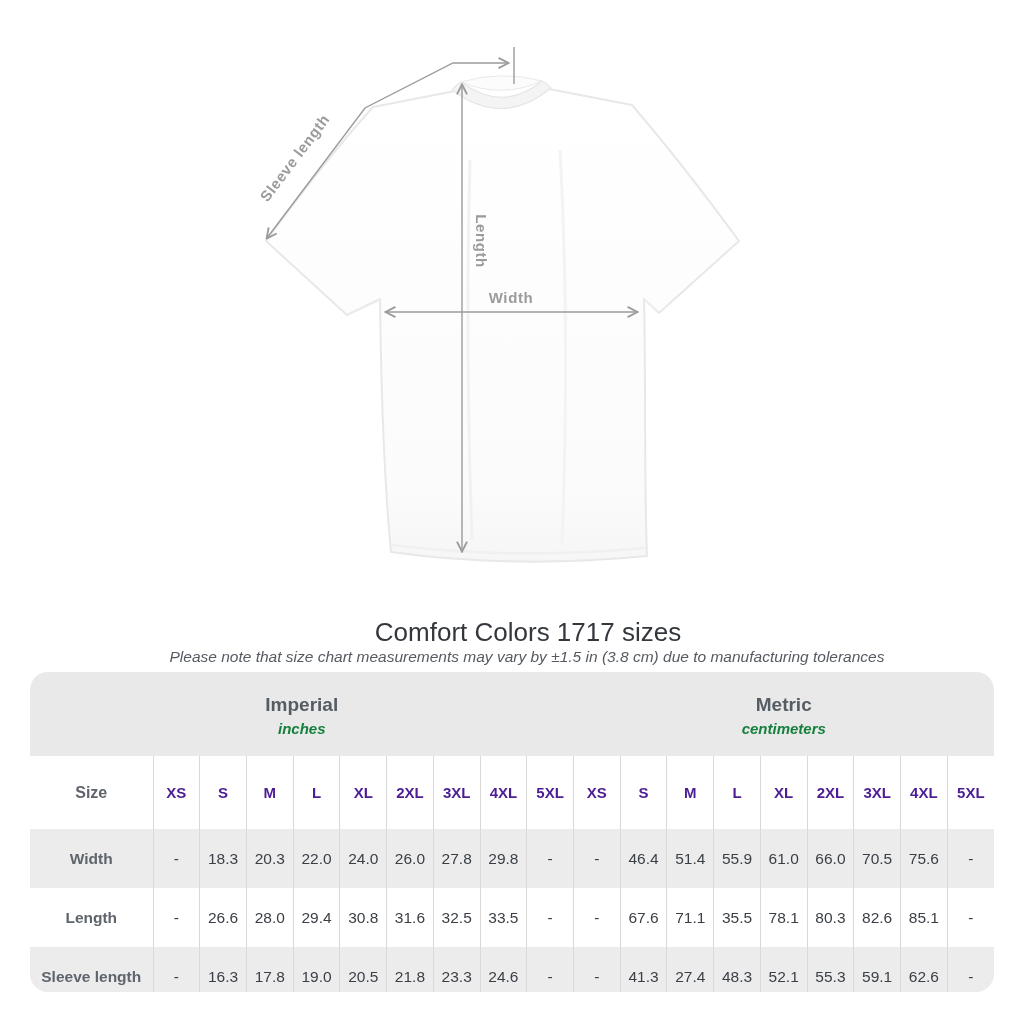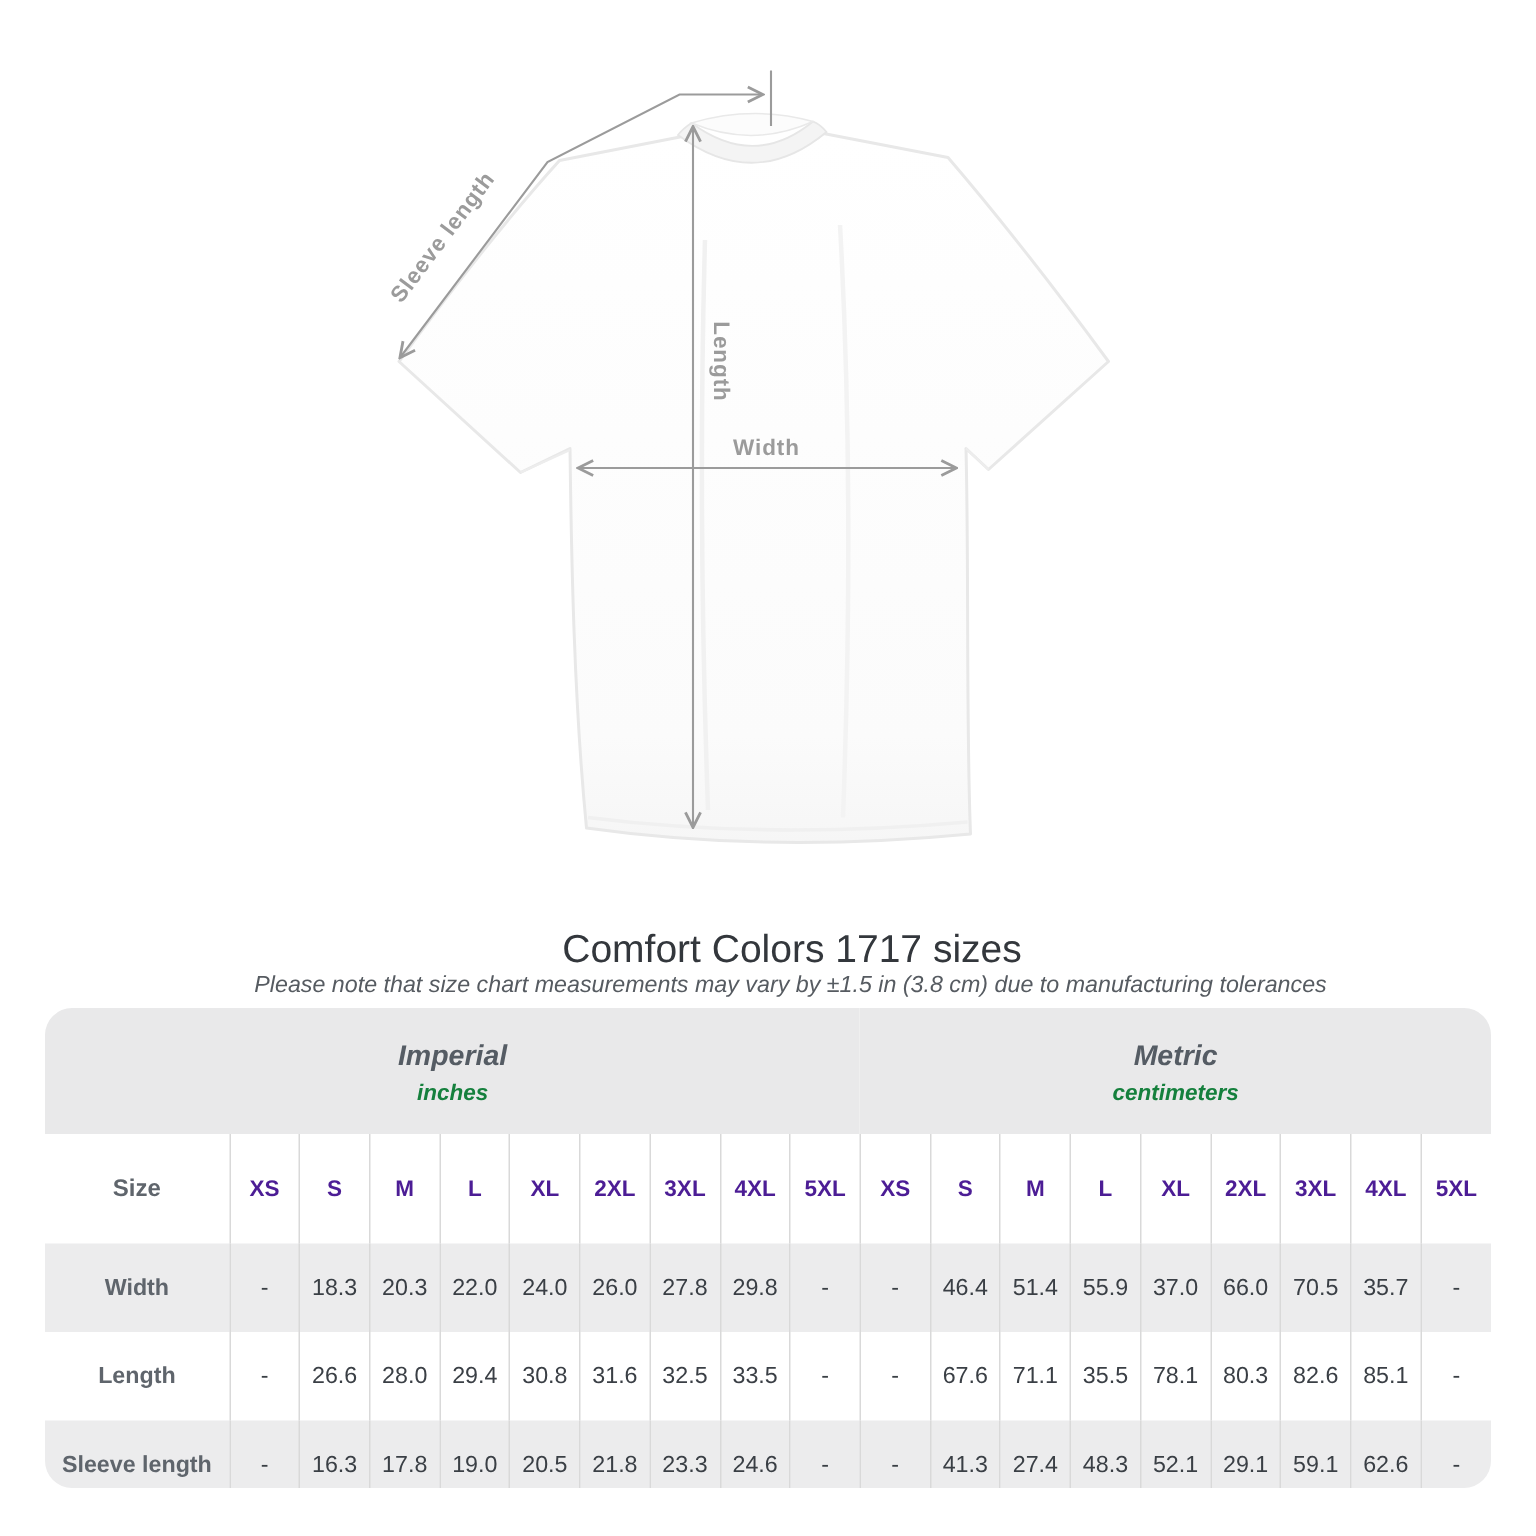--- a/index.html
+++ b/index.html
@@ -20,21 +20,21 @@
               font-size:15.5px;font-style:italic;color:#565b61;margin:15px;}
 
   
   .table-wrap{position:absolute;left:30px;top:672px;width:964px;height:320px;
               border-radius:18px;overflow:hidden;background:#ffffff;}
   table.sizes{border-collapse:collapse;table-layout:fixed;width:100%;}
   table.sizes col.col-size{width:123px;}
   table.sizes th,table.sizes td{padding:0;text-align:center;vertical-align:middle;
               font-family:"Liberation Sans","DejaVu Sans",sans-serif;}
   tr.band-row th{background:#e9e9ea;height:84px;vertical-align:middle;}
-  .sec-title{font-size:19px;font-weight:700;font-style:italic;color:#555c64;padding-top:2px;}
+  .sec-title{font-size:19px;font-weight:700;color:#555c64;padding-top:2px;}
   .sec-sub{font-size:15px;font-style:italic;color:#15803d;padding-top:4px;}
   tr.size-row{height:73px;background:#ffffff;}
   tr.size-row th{font-size:15px;font-weight:700;color:#4c1d95;}
   tr.data-row{height:59px;}
   tr.data-row.stripe{background:#ececed;}
   tr.data-row th.lbl{font-size:15.5px;font-weight:700;color:#5f656c;}
   tr.data-row td{font-size:15.5px;font-weight:400;color:#3a3f45;}
   tr.size-row th + th, tr.data-row th + td, tr.data-row td + td{
       border-left:1px solid #d9d9d9;}
   tr.size-row th.lbl{font-size:16px;color:#5f656c;}
@@ -166,24 +166,24 @@
             <td class="val">22.0</td>
             <td class="val">24.0</td>
             <td class="val">26.0</td>
             <td class="val">27.8</td>
             <td class="val">29.8</td>
             <td class="val">-</td>
             <td class="val">-</td>
             <td class="val">46.4</td>
             <td class="val">51.4</td>
             <td class="val">55.9</td>
-            <td class="val">37.0</td>
+            <td class="val">61.0</td>
             <td class="val">66.0</td>
             <td class="val">70.5</td>
-            <td class="val">35.7</td>
+            <td class="val">75.6</td>
             <td class="val">-</td>
           </tr>
           <tr class="data-row">
             <th class="lbl">Length</th>
             <td class="val">-</td>
             <td class="val">26.6</td>
             <td class="val">28.0</td>
             <td class="val">29.4</td>
             <td class="val">30.8</td>
             <td class="val">31.6</td>
@@ -209,21 +209,21 @@
             <td class="val">20.5</td>
             <td class="val">21.8</td>
             <td class="val">23.3</td>
             <td class="val">24.6</td>
             <td class="val">-</td>
             <td class="val">-</td>
             <td class="val">41.3</td>
             <td class="val">27.4</td>
             <td class="val">48.3</td>
             <td class="val">52.1</td>
-            <td class="val">29.1</td>
+            <td class="val">55.3</td>
             <td class="val">59.1</td>
             <td class="val">62.6</td>
             <td class="val">-</td>
           </tr>
         </tbody>
       </table>
     </div>
 
 </div>
 

